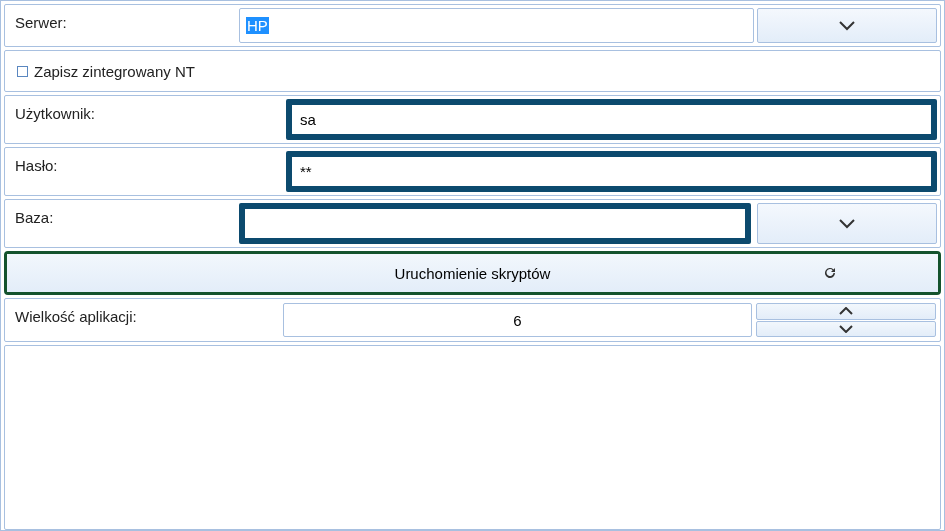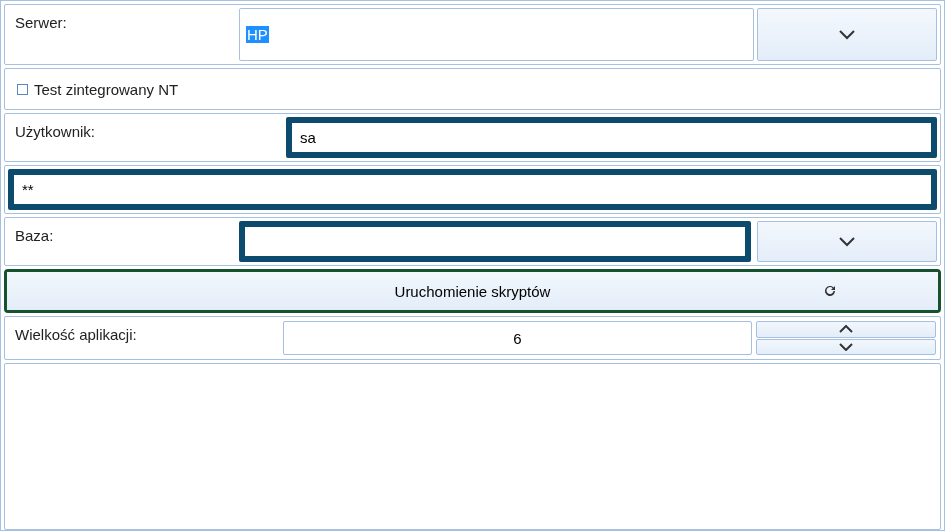--- a/index.html
+++ b/index.html
@@ -31,21 +31,21 @@
   }
 
   .selected-text {
     background: #1e90ff; color: #fff; padding: 0 1px;
   }
   .server-input {
     flex: 1;
     border: 1px solid #a8c0e0;
     border-radius: 2px;
     margin: 3px 0 3px 0;
-    padding: 17px 6px;
+    padding: 8px 6px;
     font-size: 15px;
     display: flex; align-items: center;
   }
 
   .label-col-1 { width: 234px; }
   .label-col-2 { width: 278px; }
 
   .drop-btn {
     width: 180px;
     margin: 3px;
@@ -166,29 +166,30 @@
       </div>
       <div class="drop-btn">
         <svg width="16" height="10" viewBox="0 0 16 10">
             <path d="M1 1 L8 8 L15 1" stroke="#333" stroke-width="2" fill="none"></path>
           </svg>
       </div>
     </div>
 
     <div class="checkbox-row">
       <span class="cb"></span>
-      <span>Test zintegrowany NT</span>
+      <span>Zapisz zintegrowany NT</span>
     </div>
 
     <div class="row">
       <div class="row-label label-col-2">Użytkownik:</div>
       <input type="text" value="sa" style="">
     </div>
 
     <div class="row">
+      <div class="row-label label-col-2">Hasło:</div>
       <input type="text" value="**" style="">
     </div>
 
     <div class="row">
       <div class="row-label label-col-1">Baza:</div>
       <input type="text" style="margin-left: 0px;" value="">
       <div class="drop-btn">
         <svg width="16" height="10" viewBox="0 0 16 10">
             <path d="M1 1 L8 8 L15 1" stroke="#333" stroke-width="2" fill="none"></path>
           </svg>

